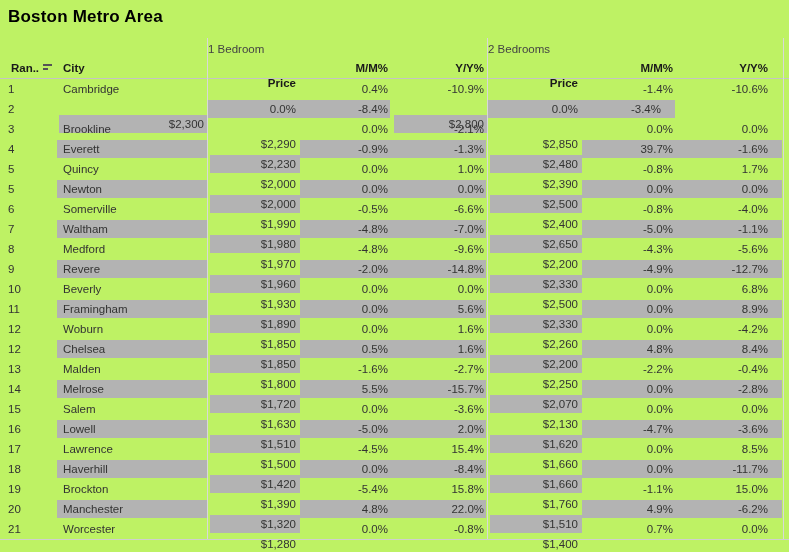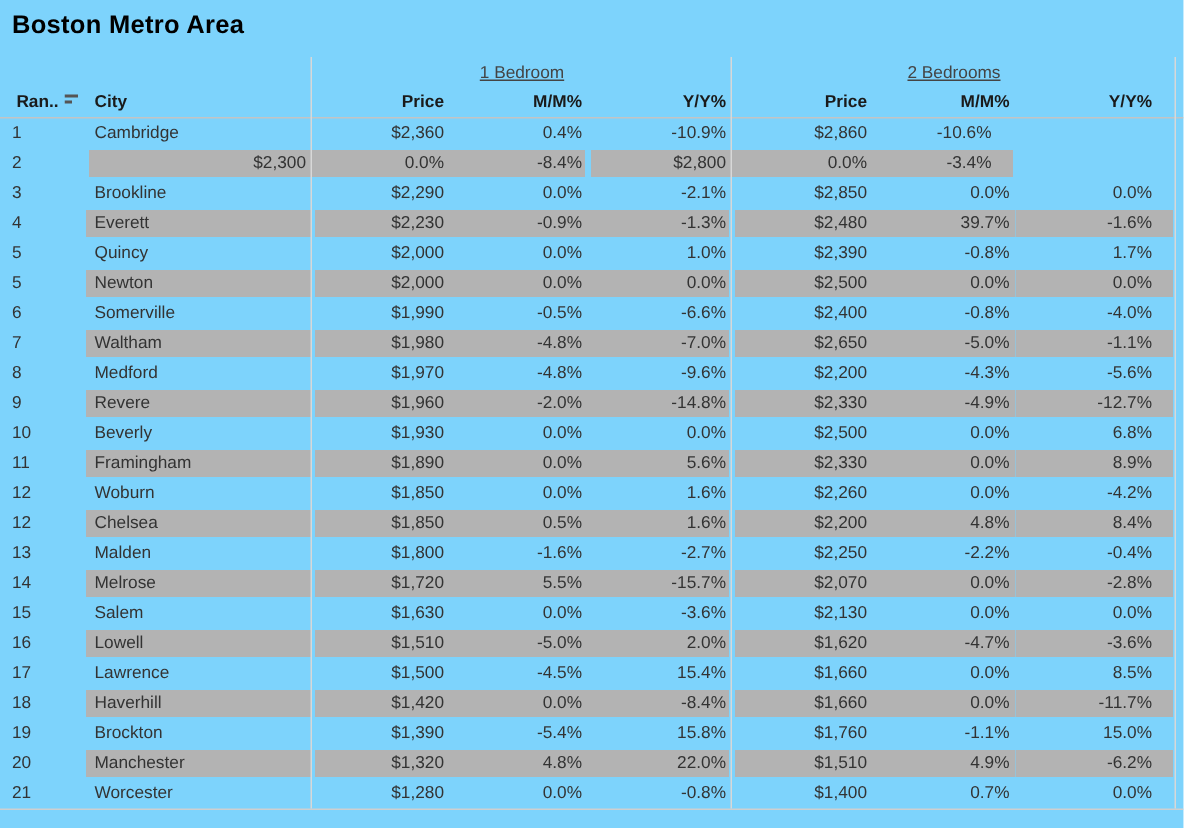--- a/index.html
+++ b/index.html
@@ -2,21 +2,21 @@
 <html><head>
 <meta charset="utf-8">
 <style>
   * { margin: 0; padding: 0; box-sizing: border-box; }
   html, body { background: #ffffff; }
   body {
     font-family: "Liberation Sans", sans-serif;
     width: 789px;
     color: #333333;
   }
-  .page { width: 789px; height: 552px; background: #7dd3fc; position: relative; }
+  .page { width: 789px; height: 552px; background: #bef264; position: relative; }
 
   .title {
     height: 38px;
     padding: 7px 0 0 8px;
     font-size: 17px;
     font-weight: bold;
     color: #000000;
     letter-spacing: 0.2px;
   }
 
@@ -29,26 +29,24 @@
   .v1 { left: 207px; }
   .v2 { left: 487px; }
   .v3 { left: 783px; }
 
   .grow {
     display: grid;
     grid-template-columns: 208px 280px 296px;
     height: 20px;
   }
   .gcell {
-    text-align: center;
     font-size: 11.5px;
     color: #444444;
     line-height: 22px;
     white-space: nowrap;
-    text-decoration: underline;
   }
 
   .row {
     display: grid;
     grid-template-columns: 57px 151px 92px 92px 96px 94px 95px 107px;
     height: 20px;
   }
   .chead { height: 21px; border-bottom: 1px solid #c4c4c4; }
   .chead .c { line-height: 19px; font-weight: bold; color: #1a1a1a; height: 20px; }
 
@@ -57,21 +55,21 @@
     font-size: 11.5px;
     line-height: 18px;
     white-space: nowrap;
     overflow: hidden;
     border-top: 1px solid transparent;
     border-bottom: 1px solid transparent;
   }
   .rank  { padding-left: 8px; }
   .city  { padding-left: 6px; }
   .num   { text-align: right; padding-right: 4px; }
-  .price1, .price2 { border-left: 2px solid transparent; }
+  .price1, .price2 { border-left: 2px solid transparent; margin-top: 15px; }
   .yy1 { border-right: 2px solid transparent; padding-right: 2px; }
   .yy2 { border-right: 2px solid transparent; padding-right: 14px; }
 
   .band .c { background: #b3b3b3; background-clip: padding-box; }
   .band .rank { background: transparent; }
 
   .rank-hdr { display: flex; align-items: center; gap: 4px; justify-content: center; }
   .sort-ic { display: inline-block; margin-top: 1px; cursor: pointer; }
 </style>
 </head>
@@ -113,20 +111,21 @@
     </div>
 
     <div id="tbody">
         <div class="row">
           <div class="c rank">1</div>
           <div class="c city">Cambridge</div>
           <div class="c num price1">$2,360</div>
           <div class="c num mm1">0.4%</div>
           <div class="c num yy1">-10.9%</div>
           <div class="c num price2">$2,860</div>
+          <div class="c num mm2">-1.4%</div>
           <div class="c num yy2">-10.6%</div>
         </div>
         <div class="row band">
           <div class="c rank">2</div>
           <div class="c num price1">$2,300</div>
           <div class="c num mm1">0.0%</div>
           <div class="c num yy1">-8.4%</div>
           <div class="c num price2">$2,800</div>
           <div class="c num mm2">0.0%</div>
           <div class="c num yy2">-3.4%</div>

